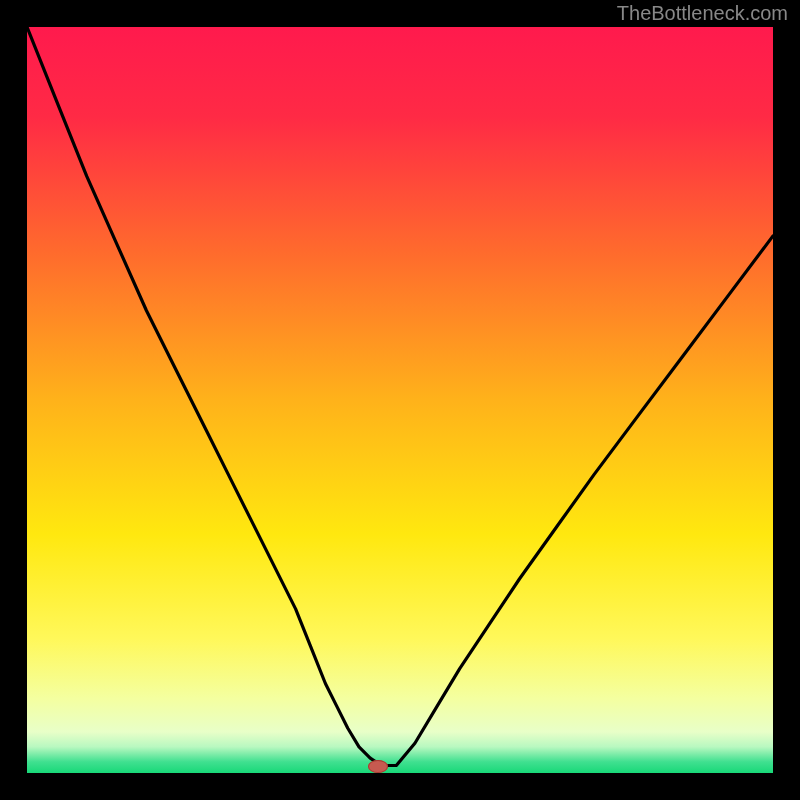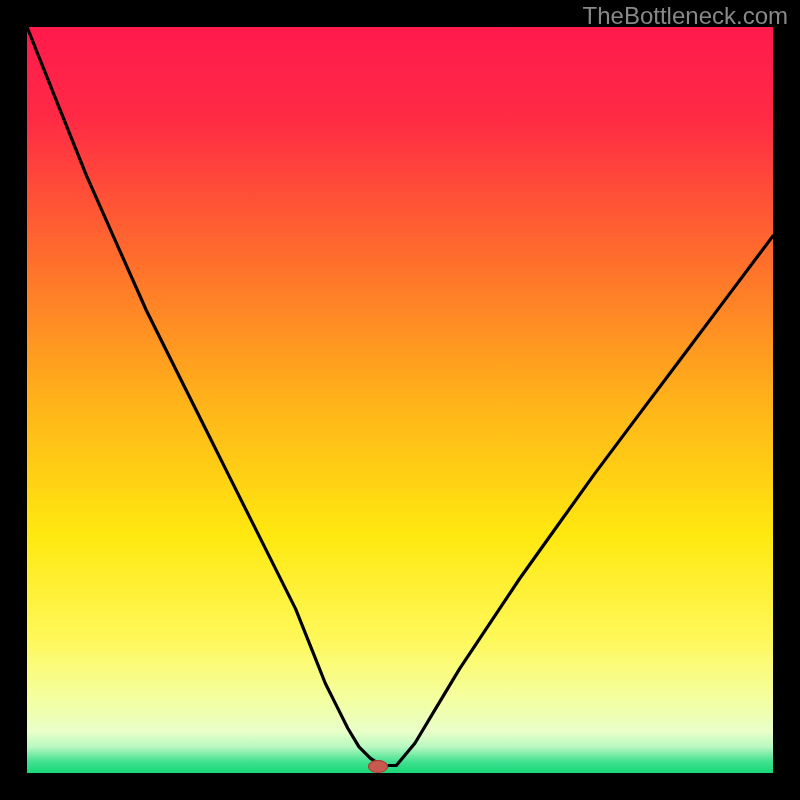--- a/index.html
+++ b/index.html
@@ -23,21 +23,21 @@
     position: absolute;
     overflow: hidden;
   }
   .gradient-fill {
     position: absolute;
     left: 0; top: 0; right: 0; bottom: 0;
   }
   .watermark {
     position: absolute;
     color: #888;
-    font-size: 24px;
+    font-size: 20px;
     font-weight: 500;
     white-space: nowrap;
     top: 2px;
   }
   svg.curve {
     position: absolute;
     left: 0; top: 0;
   }
   .marker {
     position: absolute;

